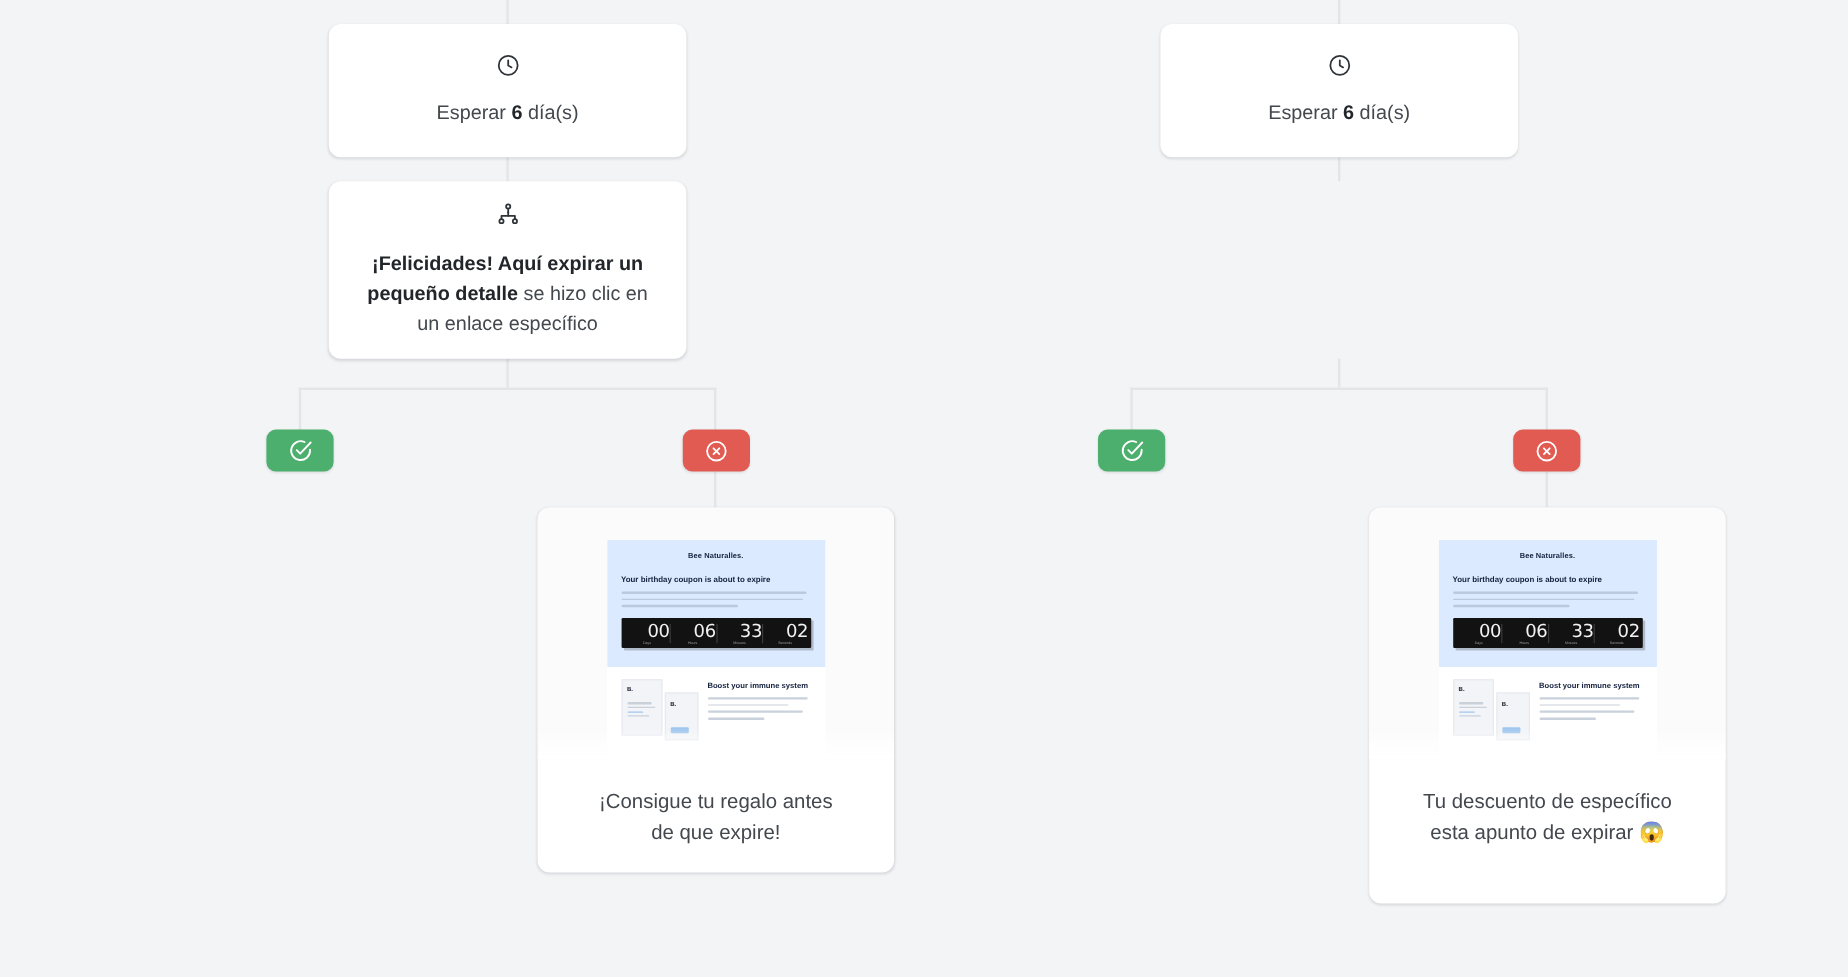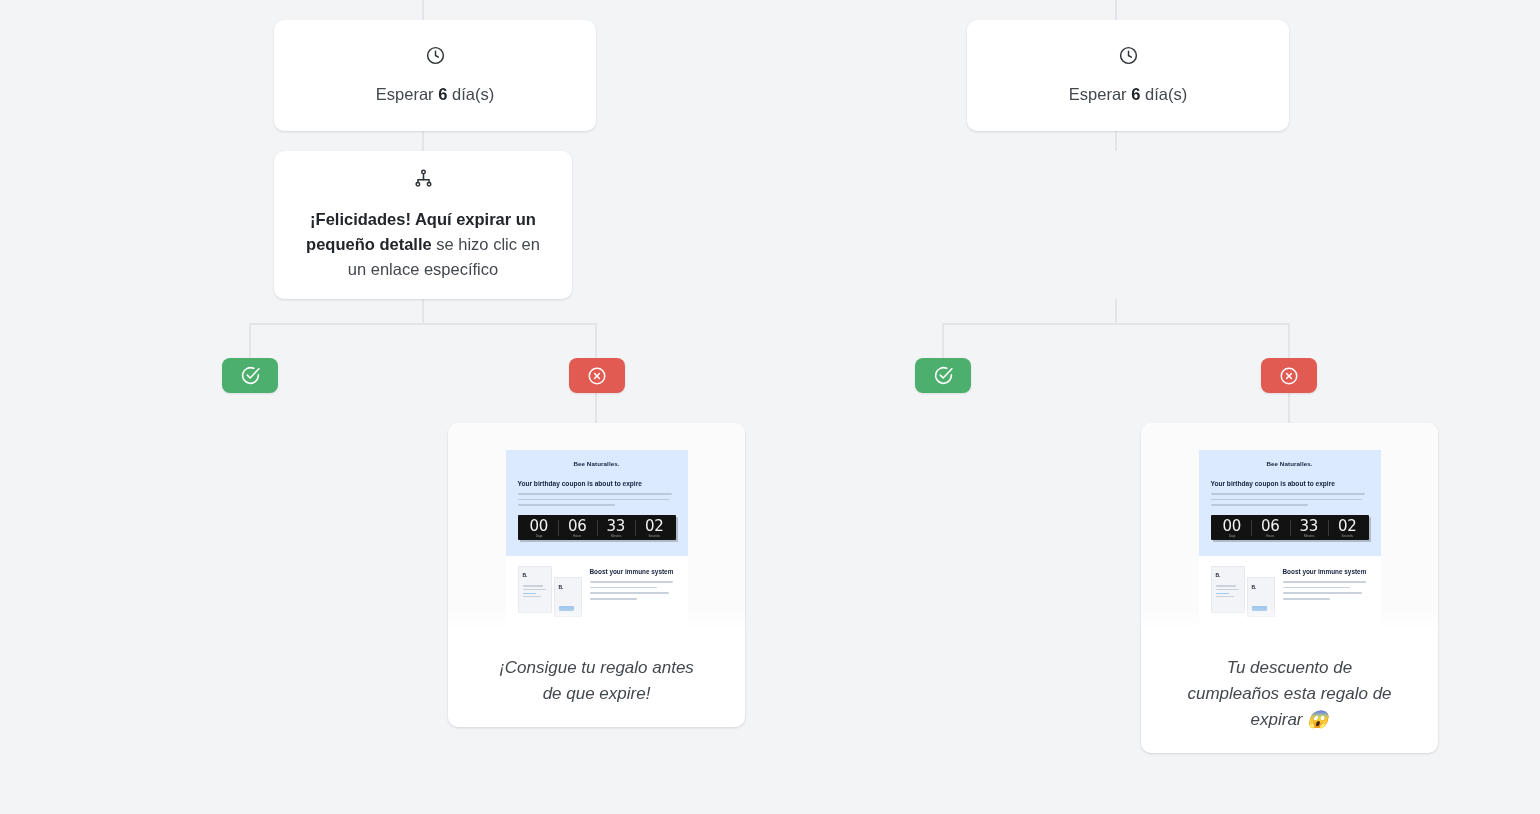--- a/index.html
+++ b/index.html
@@ -62,21 +62,21 @@
 
   .node-text {
     font-size: 16.5px;
     line-height: 25px;
     color: #43484e;
     text-align: center;
   }
   .node-text b { color: #22262b; font-weight: 700; }
 
   
-  .wait-node { width: 322px; height: 111px; }
+  .wait-node { width: 298px; height: 111px; }
   .wait-node .node-icon { margin-bottom: 12px; }
 
   
   .split-node { width: 298px; height: 148px; }
 
   
   .pill {
     position: absolute;
     width: 56px;
     height: 35px;
@@ -159,20 +159,21 @@
     left: 0; top: 10%;
     height: 80%;
     width: 1px;
     background: #3a3a3a;
   }
   .cd-num {
     color: #f2f2f2;
     font-weight: 400;
     font-family: "DejaVu Sans", sans-serif;
     letter-spacing: -.3px;
+    text-align: right;
   }
   .cd-label {
     color: #9a9a9a;
     transform: scale(.92);
   }
 
   .doc-lower {
     background: #ffffff;
     display: flex;
     gap: 8px;
@@ -199,21 +200,20 @@
     background: linear-gradient(to bottom, rgba(255,255,255,0), #ffffff 86%);
     pointer-events: none;
   }
 
   .email-caption {
     padding: 22px 42px 26px;
     text-align: center;
     font-size: 17px;
     line-height: 26px;
     color: #43484e;
-    font-style: italic;
   }
 </style>
 </head>
 <body>
 
 <div id="canvas">
 
   <div class="vline" style="left:422px; top:-2px; height:22px;"></div>
 
   <div class="node wait-node" style="left:274px; top:20px;">
@@ -423,16 +423,16 @@
               <div class="doc-body-line" style="height:1.6px; width:97%;"></div>
               <div class="doc-body-line" style="height:1.6px; width:78%;"></div>
               <div class="doc-body-line" style="height:1.6px; width:93%;"></div>
               <div class="doc-body-line" style="height:1.6px; width:55%;"></div>
             </div>
           </div>
         </div>
       </div>
       <div class="thumb-fade"></div>
     </div>
-    <div class="email-caption">Tu descuento de cumpleaños esta regalo de expirar 😱</div>
+    <div class="email-caption">Tu descuento de específico esta apunto de expirar 😱</div>
   </div>
 
 </div>
 
 </body></html>

